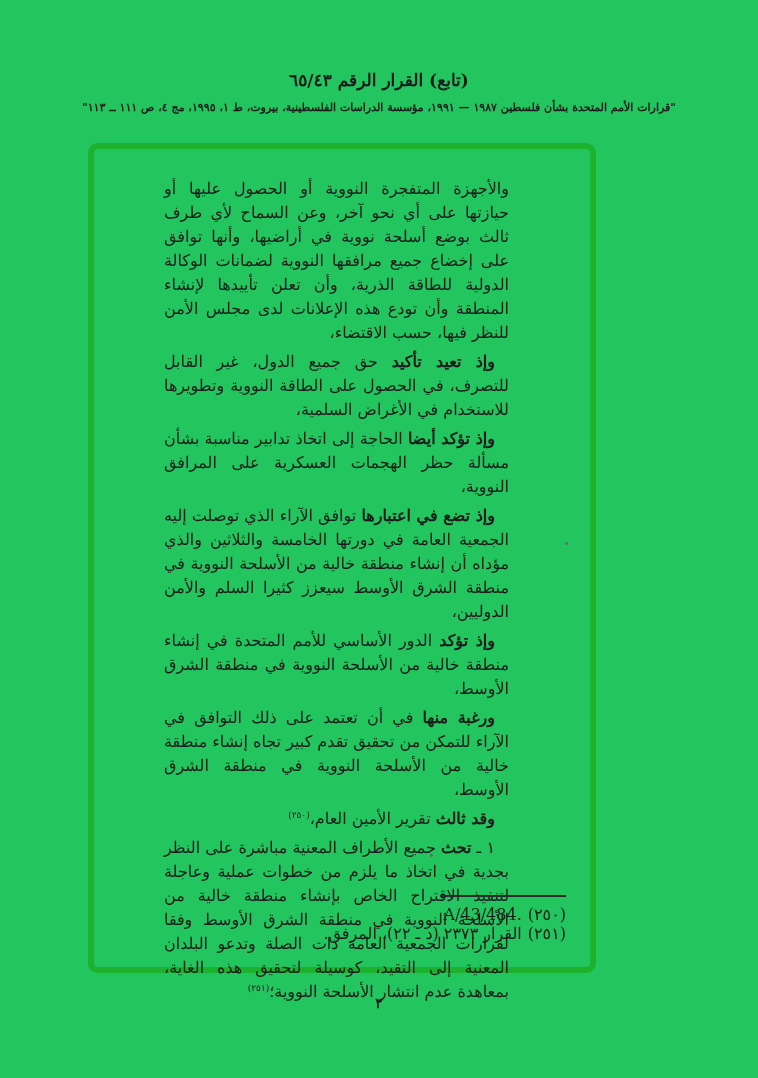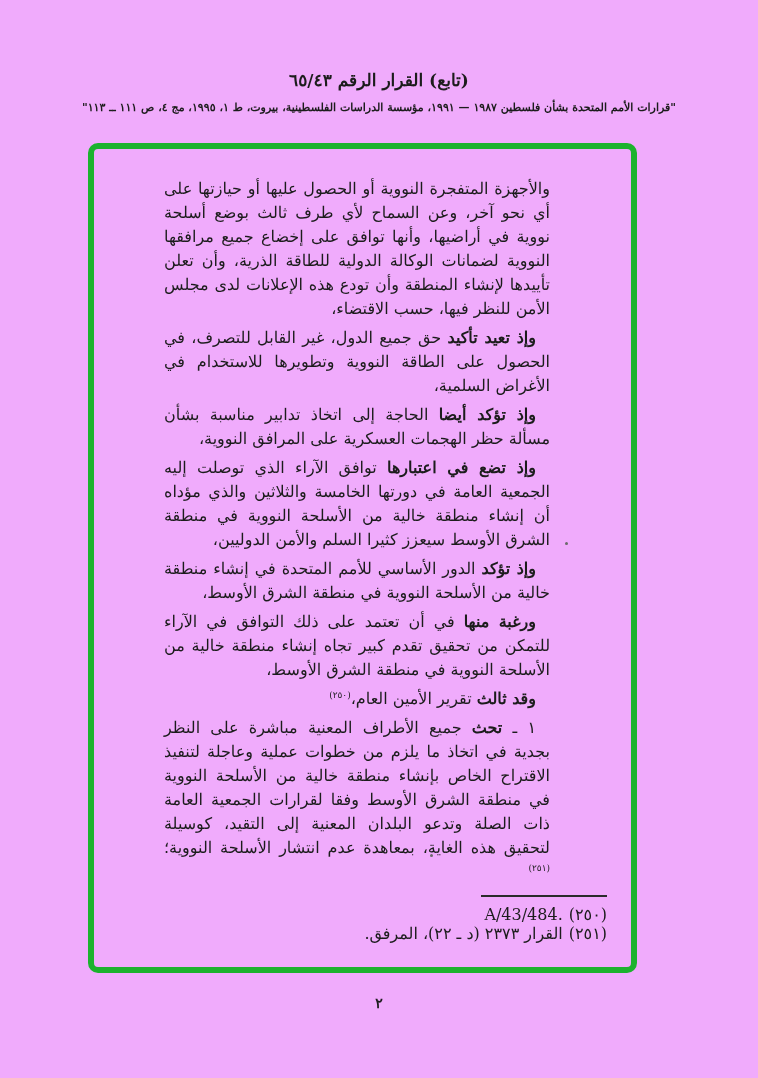--- a/index.html
+++ b/index.html
@@ -4,21 +4,21 @@
 <style>
   :root{
     --highlight-green:#1cb22e;
     --text-color:#1c1c1c;
   }
   *{margin:0;padding:0;box-sizing:border-box;}
   html,body{background:#ffffff;}
   .page{
     position:relative;
     width:758px;height:1078px;
-    background:#f0abfc;
+    background:#22c55e;
     overflow:hidden;
     font-family:"DejaVu Serif", serif;
     color:var(--text-color);
   }
   
   .header{
     position:absolute;top:70px;left:0;width:100%;
     text-align:center;
   }
   .doc-title{
@@ -27,21 +27,21 @@
   }
   .doc-subtitle{
     margin-top:11px;
     font-size:11px;font-weight:bold;
     white-space:nowrap;
   }
   
   .highlight-box{
     position:absolute;
     left:88px;top:143px;
-    width:549px;height:830px;
+    width:508px;height:830px;
     border:6px solid var(--highlight-green);
     border-radius:10px;
     background:transparent;
   }
   
   .body-text{
     position:absolute;
     top:28px;right:81px;left:70px;
     text-align:justify;
     font-size:16px;line-height:24px;

